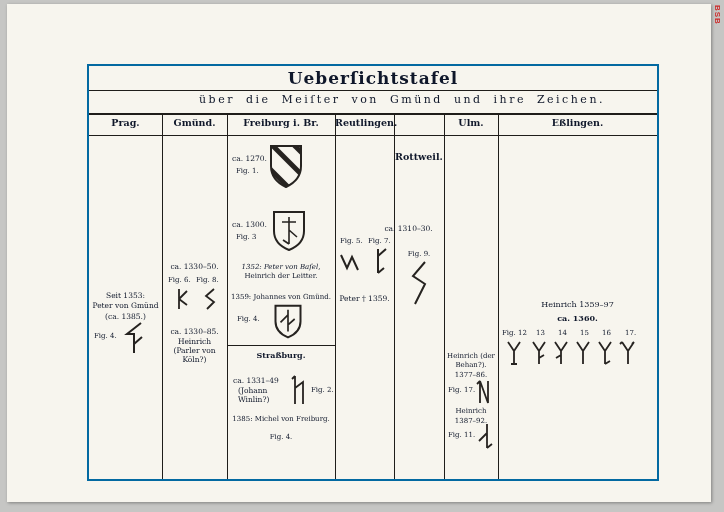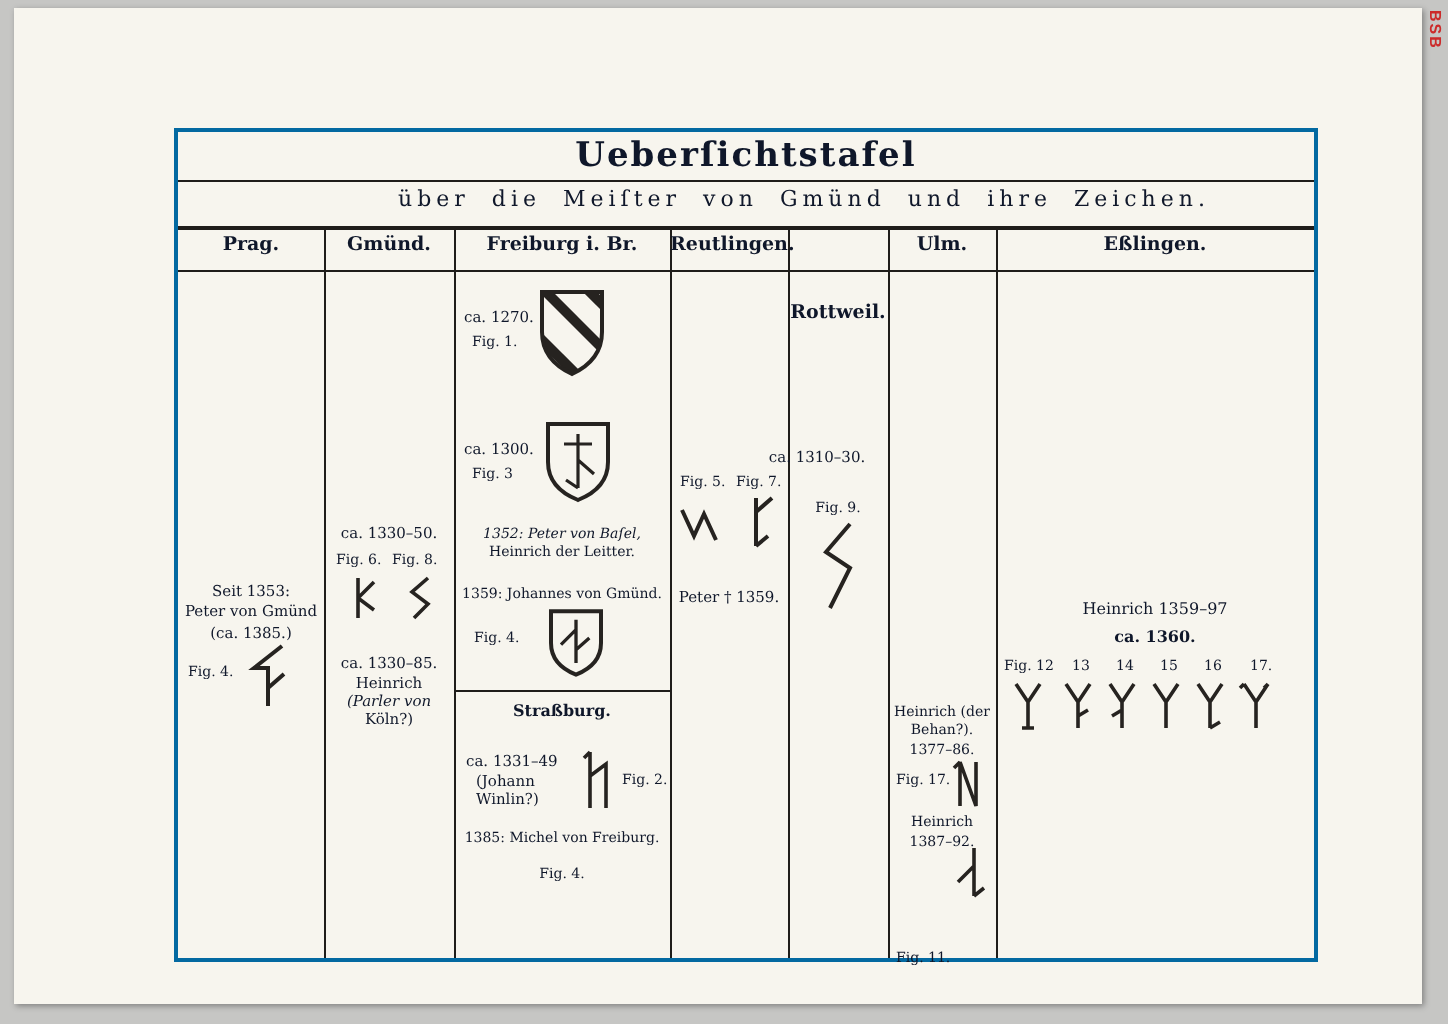--- a/index.html
+++ b/index.html
@@ -67,21 +67,21 @@
       <div class="t f7" style="left:79px;  top:210px;">Fig. 6.</div>
       <div class="t f7" style="left:107px; top:210px;">Fig. 8.</div>
       <svg style="left:85px; top:220px;" width="16" height="26" viewBox="0 0 16 26">
         <path d="M5,3 L5,23 M5,13 L13,5 M5,13 L13,19" stroke-width="1.8"></path>
       </svg>
       <svg style="left:113px; top:220px;" width="16" height="26" viewBox="0 0 16 26">
         <path d="M12,3 L4,10 L12,16 L5,23" stroke-width="1.8"></path>
       </svg>
       <div class="t f75 c" style="left:73px; width:65px; top:262px;">ca. 1330–85.</div>
       <div class="t f75 c" style="left:73px; width:65px; top:272px;">Heinrich</div>
-      <div class="t f75 c" style="left:73px; width:65px; top:281px;font-style:italic;">(Parler von</div>
+      <div class="t f75 c" style="left:73px; width:65px; top:281px;">(Parler von</div>
       <div class="t f75 c" style="left:73px; width:65px; top:290px;">Köln?)</div>
 
       <div class="t f75" style="left:143px; top:89px;">ca. 1270.</div>
       <div class="t f7" style="left:147px; top:101px;">Fig. 1.</div>
       <svg style="left:178px; top:76px;" width="38" height="48" viewBox="0 0 38 48">
         <defs>
             <clipPath id="sh1">
               <path d="M4,4 H34 V24 Q34,38 19,45 Q4,38 4,24 Z"></path>
             </clipPath>
           </defs>
@@ -141,21 +141,21 @@
 
       <div class="t f7 c" style="left:355px; width:54px; top:286px;">Heinrich (der</div>
       <div class="t f7 c" style="left:355px; width:54px; top:295px;">Behan?).</div>
       <div class="t f7 c" style="left:355px; width:54px; top:305px;">1377–86.</div>
       <div class="t f7" style="left:359px; top:320px;">Fig. 17.</div>
       <svg style="left:386px; top:310px;" width="18" height="30" viewBox="0 0 18 30">
         <path d="M5,27 L5,5 L13,27 L13,5 M2,8 L5,5" stroke-width="1.8"></path>
       </svg>
       <div class="t f7 c" style="left:355px; width:54px; top:341px;">Heinrich</div>
       <div class="t f7 c" style="left:355px; width:54px; top:351px;">1387–92.</div>
-      <div class="t f7" style="left:359px; top:365px;margin-top:44px;">Fig. 11.</div>
+      <div class="t f7" style="left:359px; top:365px;">Fig. 11.</div>
       <svg style="left:386px; top:355px;" width="18" height="30" viewBox="0 0 18 30">
         <path d="M12,3 L12,27 M12,12 L4,20 M12,27 L17,23" stroke-width="1.8"></path>
       </svg>
 
       <div class="t f8 c" style="left:409px; width:159px; top:234px;">Heinrich 1359–97</div>
       <div class="t f8 c" style="left:409px; width:159px; top:248px;font-weight:bold;">ca. 1360.</div>
       <div class="t f7" style="left:413px; top:263px;">Fig. 12</div>
       <div class="t f7" style="left:447px; top:263px;">13</div>
       <div class="t f7" style="left:469px; top:263px;">14</div>
       <div class="t f7" style="left:491px; top:263px;">15</div>

